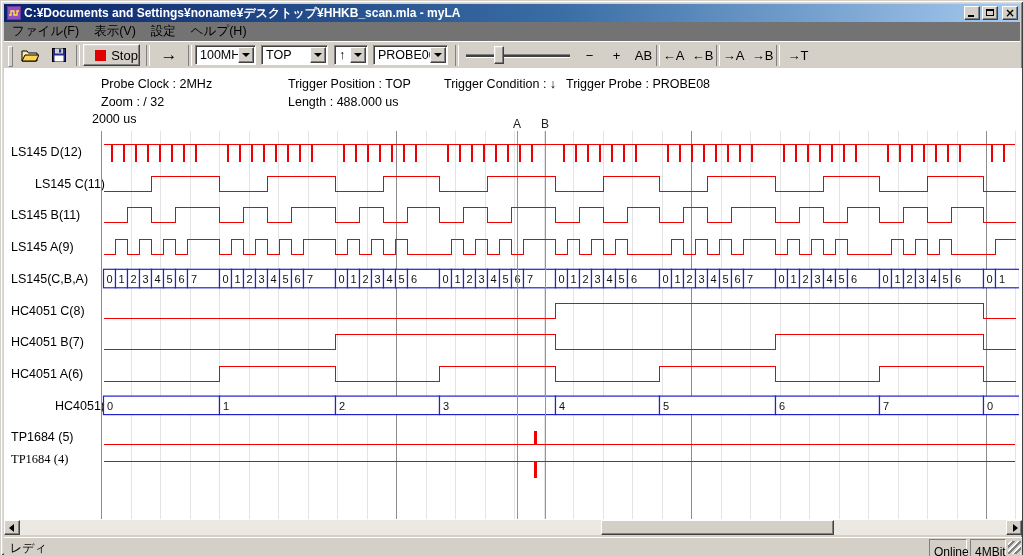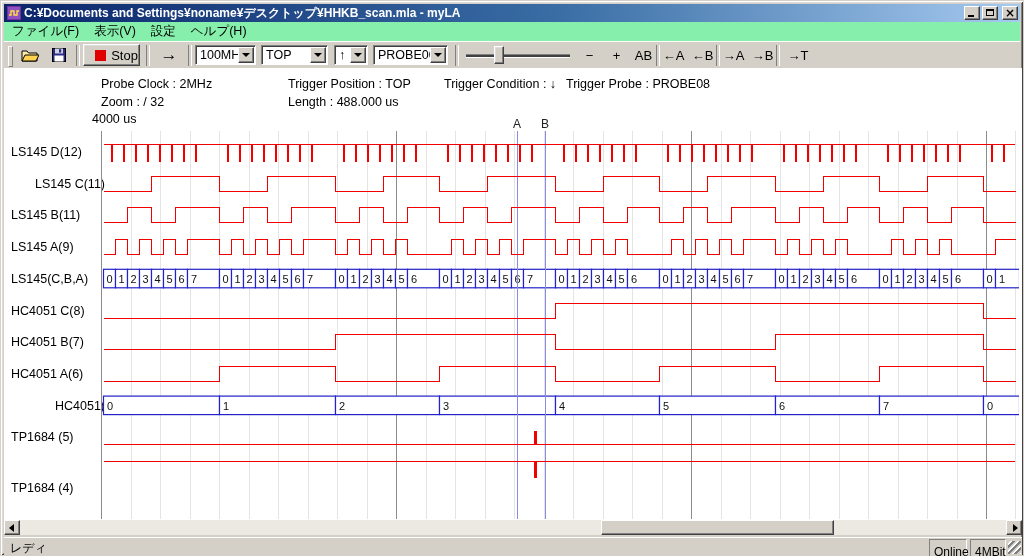--- a/index.html
+++ b/index.html
@@ -12,21 +12,21 @@
             background:linear-gradient(to right,#0a246a,#3a6ea5 55%,#a6caf0);
             display:flex;align-items:center;padding:0 2px;}
   #app-icon{width:14px;height:14px;margin:0 3px 0 1px;flex:0 0 auto;}
   #title-text{color:#ffffff;font-size:12px;font-weight:bold;white-space:nowrap;overflow:hidden;flex:1;}
   .win-btn{width:16px;height:14px;background:#d4d0c8;margin-left:2px;position:relative;flex:0 0 auto;
            border:1px solid;border-color:#ffffff #404040 #404040 #ffffff;box-shadow:inset -1px -1px 0 #808080;box-sizing:border-box;}
   .glyph-min{position:absolute;left:3px;bottom:2px;width:6px;height:2px;background:#000;}
   .glyph-max{position:absolute;left:3px;top:2px;width:8px;height:7px;border:1px solid #000;border-top-width:2px;box-sizing:border-box;}
   .glyph-close{position:absolute;left:0;top:-1px;width:14px;text-align:center;font-size:12px;font-weight:bold;color:#000;line-height:14px;font-family:"DejaVu Sans",sans-serif;}
   
-  #menubar{position:absolute;left:3px;top:21px;right:3px;height:19px;display:flex;align-items:center;background:#86efac;}
+  #menubar{position:absolute;left:3px;top:21px;right:3px;height:19px;display:flex;align-items:center;background:#737373;}
   .menu-item{font-size:12.5px;color:#000;padding:2px 7px;margin-left:1px;white-space:nowrap;}
   
   #toolbar{position:absolute;left:3px;top:40px;right:3px;height:27px;background:#d4d0c8;
            border-top:1px solid #ffffff;box-shadow:0 1px 0 #808080;}
   .tb-grip{position:absolute;left:4px;top:4px;width:3px;height:19px;border-left:1px solid #ffffff;border-top:1px solid #fff;border-right:1px solid #808080;border-bottom:1px solid #808080;}
   .tb-sep{position:absolute;top:3px;width:2px;height:21px;border-left:1px solid #808080;border-right:1px solid #ffffff;}
   .tb-btn{position:absolute;top:2px;height:22px;display:flex;align-items:center;justify-content:center;font-size:13px;color:#000;}
   .tb-btn.raised{border:1px solid;border-color:#ffffff #404040 #404040 #ffffff;box-shadow:inset -1px -1px 0 #808080,inset 1px 1px 0 #dcdcdc;box-sizing:border-box;background:#d4d0c8;}
   .combo{position:absolute;top:3px;height:20px;background:#ffffff;box-sizing:border-box;
          border:1px solid;border-color:#808080 #ffffff #ffffff #808080;box-shadow:inset 1px 1px 0 #404040;display:flex;align-items:center;}
@@ -149,35 +149,35 @@
     <span class="tb-btn" style="left:779px;width:30px;">→T</span>
   <span class="tb-btn" style="left:574px;width:23px;">−</span><span class="tb-btn" style="left:601px;width:23px;">+</span><span class="tb-btn" style="left:628px;width:23px;">AB</span><span class="tb-btn" style="left:657px;width:25px;">←A</span><span class="tb-btn" style="left:686px;width:25px;">←B</span><span class="tb-btn" style="left:717px;width:25px;">→A</span><span class="tb-btn" style="left:746px;width:25px;">→B</span></div>
 
   <div id="client">
     <span class="info-text" style="left:97px;top:9px;">Probe Clock : 2MHz</span>
     <span class="info-text" style="left:284px;top:9px;">Trigger Position : TOP</span>
     <span class="info-text" style="left:440px;top:9px;">Trigger Condition : ↓</span>
     <span class="info-text" style="left:562px;top:9px;">Trigger Probe : PROBE08</span>
     <span class="info-text" style="left:97px;top:27px;">Zoom : /  32</span>
     <span class="info-text" style="left:284px;top:27px;">Length : 488.000 us</span>
-    <span class="info-text" style="left:88px;top:44px;">4000 us</span>
+    <span class="info-text" style="left:88px;top:44px;">2000 us</span>
     <span class="cursor-label" id="cursor-a-label" style="left: 506px;">A</span>
     <span class="cursor-label" id="cursor-b-label" style="left: 534px;">B</span>
     <div id="channel-labels">
         <div class="channel-label" style="top:77px;">LS145 D(12)</div>
         <div class="channel-label" style="top:108.69999999999999px;text-align:right;">LS145 C(11)</div>
         <div class="channel-label" style="top:140.4px;">LS145 B(11)</div>
         <div class="channel-label" style="top:172.1px;">LS145 A(9)</div>
         <div class="channel-label" style="top:203.8px;">LS145(C,B,A)</div>
         <div class="channel-label" style="top:235.5px;">HC4051 C(8)</div>
         <div class="channel-label" style="top:267.2px;">HC4051 B(7)</div>
         <div class="channel-label" style="top:298.9px;">HC4051 A(6)</div>
         <div class="channel-label" style="top:330.6px;margin-left:44px;">HC4051(C,B,A)</div>
         <div class="channel-label" style="top:362.3px;">TP1684 (5)</div>
-        <div class="channel-label" style="top:413px;">TP1684 (4)</div>
+        <div class="channel-label" style="top:384px;font-family:Liberation Serif, serif;">TP1684 (4)</div>
       </div>
     <svg id="plot-svg" viewBox="0 0 1018 452">
         <defs>
           <clipPath id="plotclip">
             <rect x="95" y="61" width="920" height="392"></rect>
           </clipPath>
         </defs>
         <g shape-rendering="crispEdges">
           <line x1="97.5" y1="63" x2="97.5" y2="451" stroke="#8c8c8c" stroke-width="1"></line>
           <line x1="127" y1="63" x2="127" y2="451" stroke="#e4e4e4" stroke-width="1"></line>

